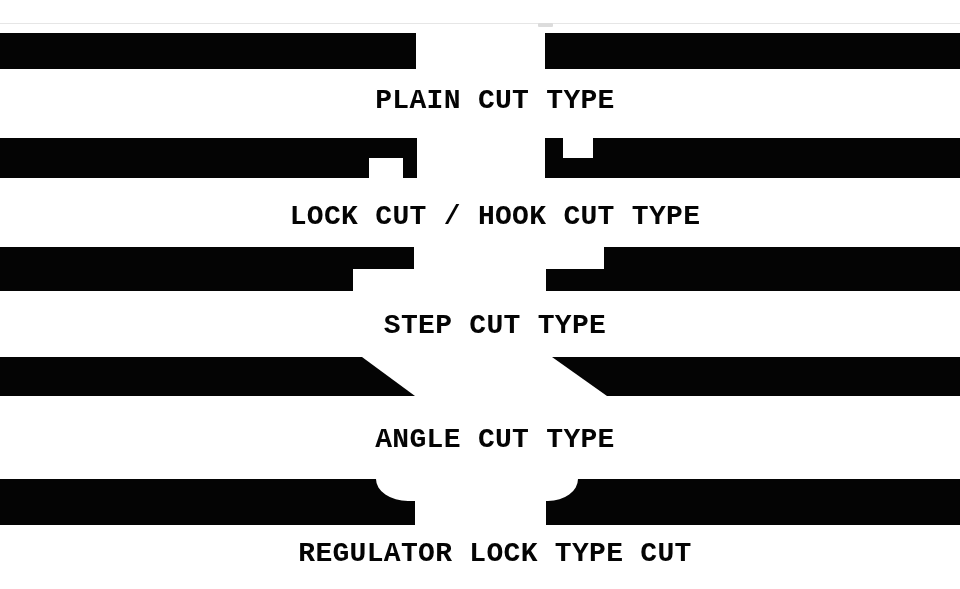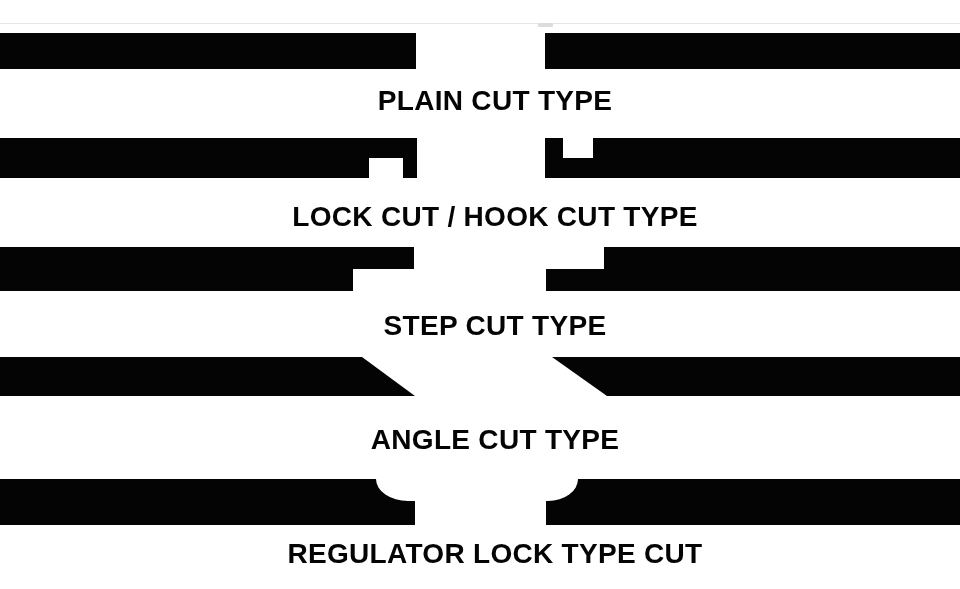--- a/index.html
+++ b/index.html
@@ -3,21 +3,21 @@
 <meta charset="utf-8">
 <style>
   :root { --ink:#040404; --bg:#ffffff; }
   * { box-sizing: border-box; }
   html,body { margin:0; padding:0; background:#fff; }
   .stage {
     position:relative;
     width:960px; height:589px;
     background:var(--bg);
     overflow:hidden;
-    font-family:Liberation Sans, sans-serif;
+    font-family:Liberation Mono, monospace;
   }
   svg.rings { position:absolute; left:0; top:0; width:960px; height:589px; display:block; }
   svg.rings path { fill:var(--ink); stroke:none; }
   .cut-label {
     position:absolute;
     left:0; width:960px;
     text-align:center;
     transform:translateX(15px);
     font-weight:700;
     font-size:28px;

